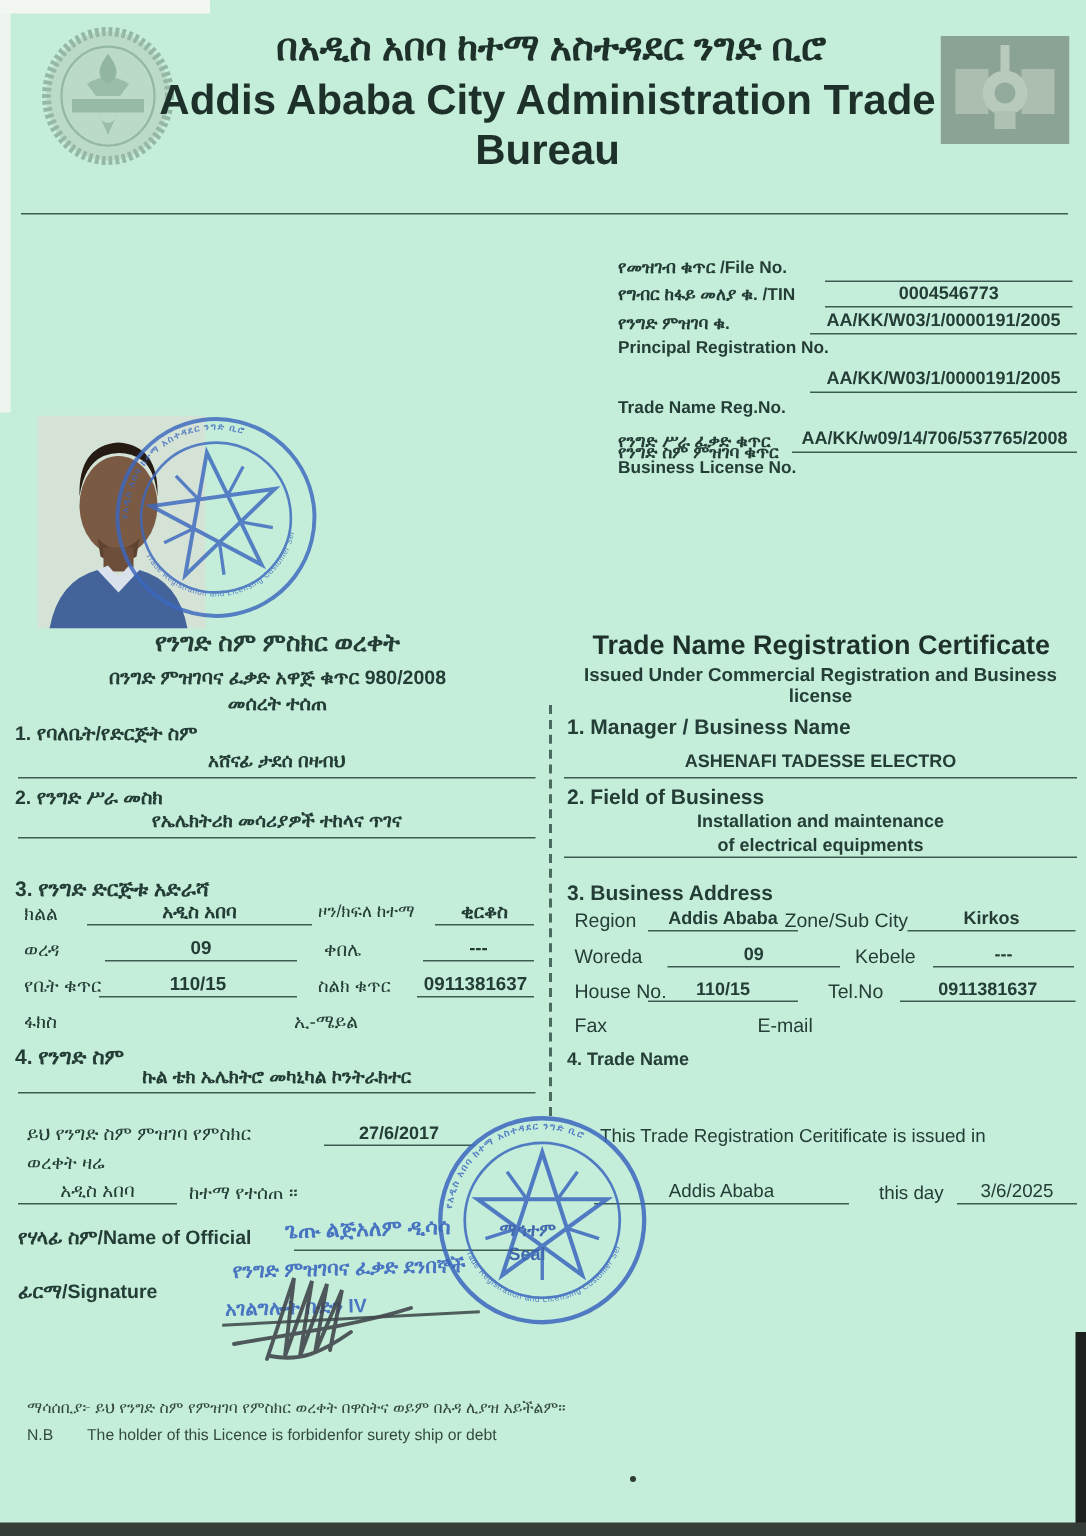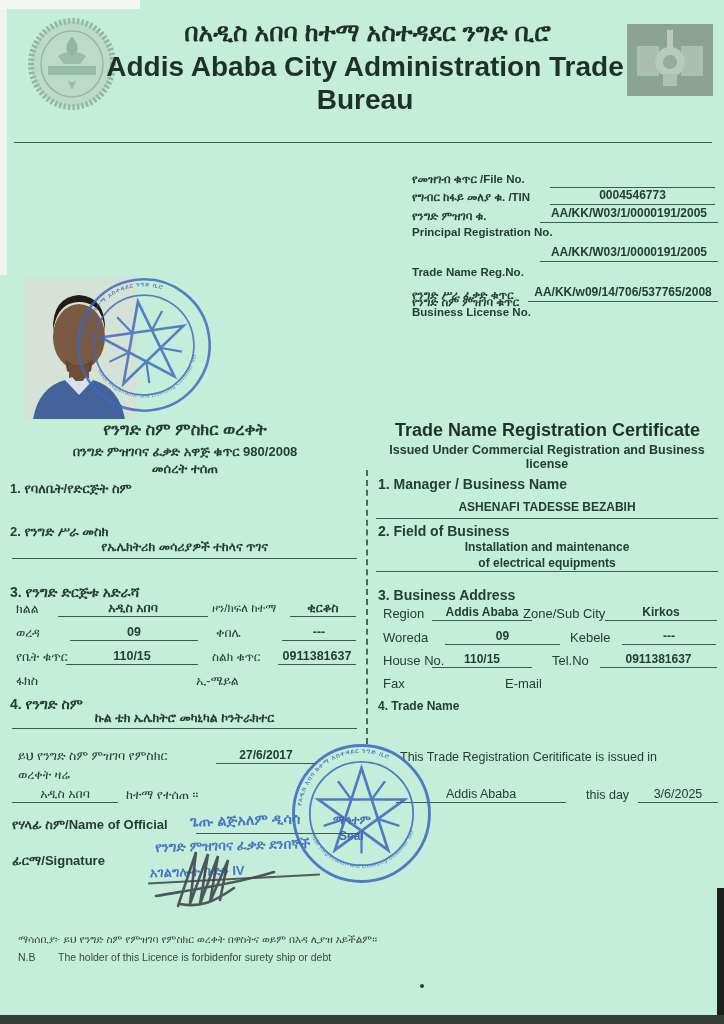--- a/index.html
+++ b/index.html
@@ -117,20 +117,21 @@
   <div class="abs ctr b" style="left:20px;top:420px;width:330px;font-size:16.5px;">የንግድ ስም ምስክር ወረቀት</div>
   <div class="abs ctr b" style="left:12px;top:444px;width:346px;font-size:13px;">በንግድ ምዝገባና ፈቃድ አዋጅ ቁጥር 980/2008</div>
   <div class="abs ctr b" style="left:20px;top:461px;width:330px;font-size:13px;">መሰረት ተሰጠ</div>
 
   <div class="abs ctr b" style="left:372px;top:443px;width:350px;font-size:12.5px;">Issued Under Commercial Registration and Business license</div>
   <div class="abs ctr b" style="left:375px;top:420px;width:345px;font-size:18px;color:#1d312a;">Trade Name Registration Certificate</div>
 
   <div class="abs" style="left:366px;top:470px;height:274px;border-left:2px dashed #4a6a60;"></div>
 
   <div class="abs lbl" style="left:10px;top:481px;">1. የባለቤት/የድርጅት ስም</div>
+  <div class="abs ul ctr val-am" style="left:12px;top:499px;width:345px;height:19px;">አሸናፊ ታደሰ በዛብህ</div>
 
   <div class="abs lbl" style="left:10px;top:524px;">2. የንግድ ሥራ መስክ</div>
   <div class="abs ul ctr val-am" style="left:12px;top:539px;width:345px;height:19px;">የኤሌክትሪክ መሳሪያዎች ተከላና ጥገና</div>
 
   <div class="abs lbl" style="left:10px;top:585px;font-size:14px;">3. የንግድ ድርጅቱ አድራሻ</div>
 
   <div class="abs" style="left:16px;top:602px;font-size:12.5px;">ክልል</div>
   <div class="abs ul ctr val-am" style="left:58px;top:600px;width:150px;height:16px;">አዲስ አበባ</div>
   <div class="abs" style="left:212px;top:602px;font-size:11.5px;">ዞን/ክፍለ ከተማ</div>
   <div class="abs ul ctr val-am" style="left:290px;top:600px;width:66px;height:16px;">ቂርቆስ</div>
@@ -145,21 +146,21 @@
   <div class="abs" style="left:212px;top:650px;font-size:12px;">ስልክ ቁጥር</div>
   <div class="abs ul ctr val-am" style="left:278px;top:648px;width:78px;height:16px;">0911381637</div>
 
   <div class="abs" style="left:16px;top:674px;font-size:12.5px;">ፋክስ</div>
   <div class="abs" style="left:196px;top:674px;font-size:12.5px;">ኢ-ሜይል</div>
 
   <div class="abs lbl" style="left:10px;top:697px;font-size:14px;">4. የንግድ ስም</div>
   <div class="abs ul ctr val-am" style="left:12px;top:710px;width:345px;height:18px;">ኩል ቴክ ኤሌክትሮ መካኒካል ኮንትራክተር</div>
 
   <div class="abs lbl" style="left:378px;top:477px;font-size:14px;">1. Manager / Business Name</div>
-  <div class="abs ul ctr val" style="left:376px;top:499px;width:342px;height:19px;">ASHENAFI TADESSE BEZABIH</div>
+  <div class="abs ul ctr val" style="left:376px;top:499px;width:342px;height:19px;">ASHENAFI TADESSE ELECTRO</div>
 
   <div class="abs lbl" style="left:378px;top:524px;font-size:14px;">2. Field of Business</div>
   <div class="abs ul ctr" style="left:376px;top:539px;width:342px;height:32px;">
     <div class="val">Installation and maintenance</div>
     <div class="val">of electrical equipments</div>
   </div>
 
   <div class="abs lbl" style="left:378px;top:588px;font-size:14px;">3. Business Address</div>
 
   <div class="abs plain" style="left:383px;top:606px;font-size:13px;">Region</div>

